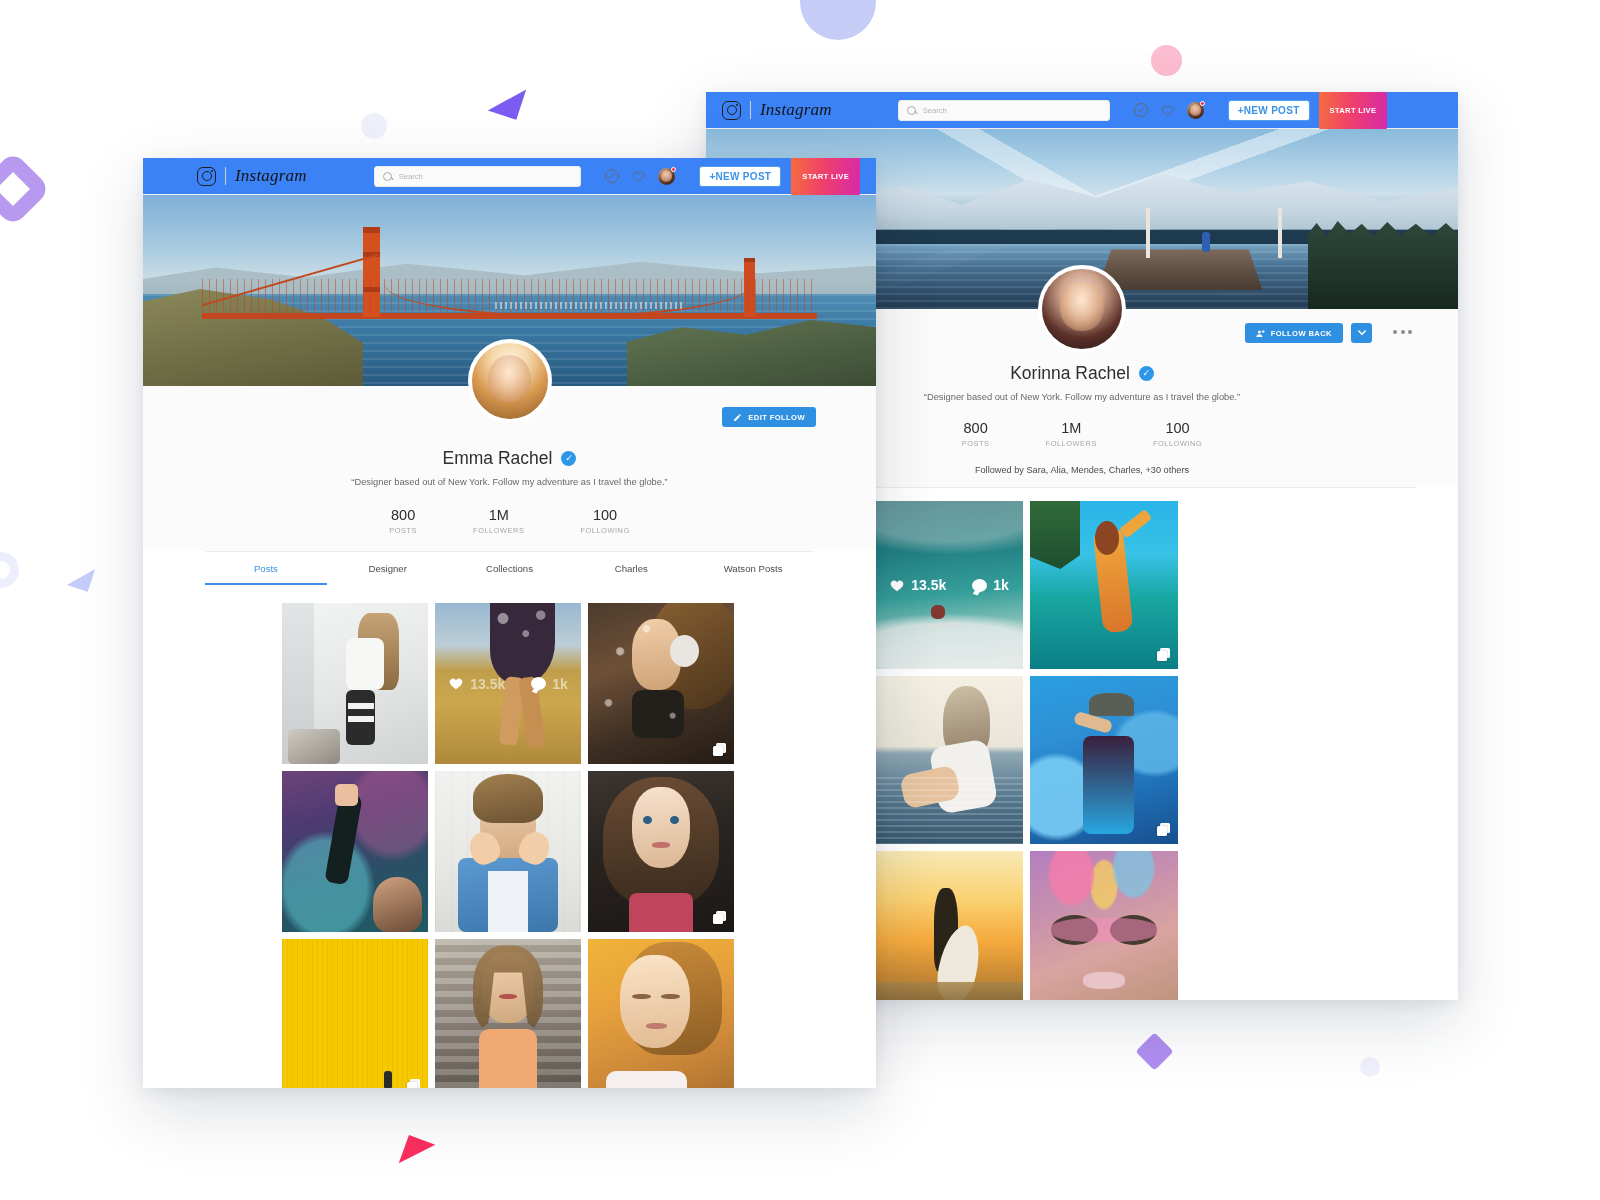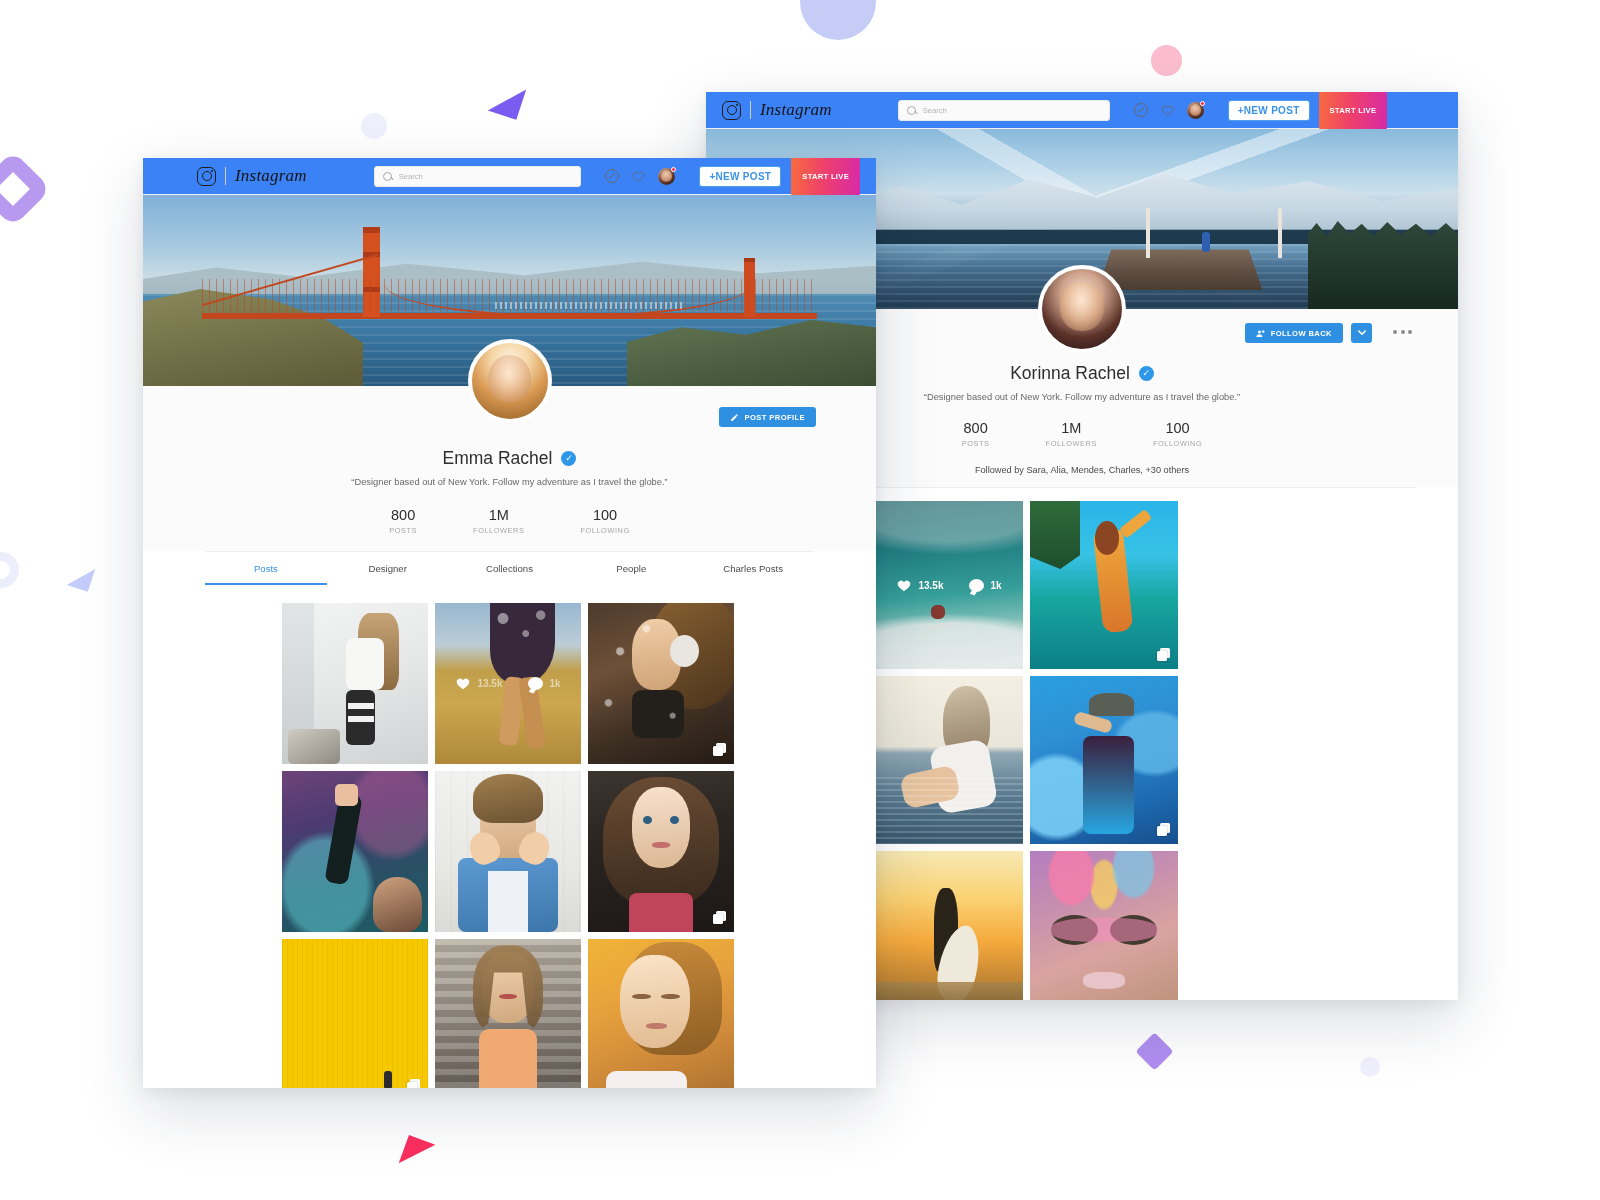--- a/index.html
+++ b/index.html
@@ -319,21 +319,21 @@
     border-radius: 1.5px;
   }
   .multi i.back { width: 10px; height: 10px; right: 0; top: 0; }
   .multi i.front { width: 10px; height: 10px; left: 0; bottom: 0; box-shadow: 0 0 0 1.4px rgba(0,0,0,.08); }
 
   .overlay {
     position: absolute; inset: 0;
     display: flex; align-items: center; justify-content: center;
     gap: 26px;
     color: #fff;
-    font-size: 10px;
+    font-size: 14px;
     font-weight: bold;
   }
   .ov-item { display: flex; align-items: center; gap: 6px; }
   .ov-heart { width: 16px; height: 15px; }
   .ov-bub {
     width: 15px; height: 13px;
     background: #fff;
     border-radius: 50%;
     position: relative;
   }
@@ -641,21 +641,21 @@
     <div style="position:absolute;left:48%;top:56%;width:26%;height:7px;background:repeating-linear-gradient(90deg,rgba(230,236,240,.55) 0 2px,transparent 2px 5px);"></div>
   </div>
 
   <div class="profile" style="padding-top:62px;padding-bottom:16px;">
     <div class="pfp pfp-a" style="width:84px;height:84px;top:-47px;"></div>
 
     <div class="btn-edit" style="right:60px;top:21px;">
       <svg width="9" height="9" viewBox="0 0 24 24">
           <path d="M3 17.2V21h3.8L18 9.8 14.2 6 3 17.2zM20.7 7.1c.4-.4.4-1 0-1.4l-2.4-2.4c-.4-.4-1-.4-1.4 0l-1.8 1.8L18.9 8.9l1.8-1.8z" fill="#fff"></path>
         </svg>
-      <span>POST PROFILE</span>
+      <span>EDIT FOLLOW</span>
     </div>
 
     <div class="pname">
       <span>Emma Rachel</span>
       <span class="verified">✓</span>
     </div>
     <div class="bio">“Designer based out of New York. Follow my adventure as I travel the globe.”</div>
 
     <div class="stats" style="margin-top:20px;">
       <div>
@@ -670,22 +670,22 @@
         <div class="stat-num">100</div>
         <div class="stat-lbl">FOLLOWING</div>
       </div>
     </div>
   </div>
 
   <div class="tabs" style="margin:0 62px;">
     <div class="tab active">Posts</div>
     <div class="tab">Designer</div>
     <div class="tab">Collections</div>
-    <div class="tab">People</div>
-    <div class="tab">Charles Posts</div>
+    <div class="tab">Charles</div>
+    <div class="tab">Watson Posts</div>
   </div>
 
   <div class="grid" style="grid-template-columns:repeat(3,146px);grid-auto-rows:161px;padding:19px 0 0 139px;">
 
     <div class="cell">
       <div class="ph" style="background:linear-gradient(160deg,#f3f4f4 0%,#e6e8e8 48%,#cfd2d2 100%);"></div>
       <div style="position:absolute;left:0;top:0;width:22%;height:100%;background:linear-gradient(180deg,#e2e5e6,#c9cdcd);"></div>
       <div style="position:absolute;left:52%;top:6%;width:28%;height:48%;border-radius:28% 28% 20% 20%;background:linear-gradient(180deg,#c6a477,#8a6a40);"></div>
       <div style="position:absolute;left:44%;top:22%;width:26%;height:32%;border-radius:8px;background:#f7f7f6;"></div>
       <div style="position:absolute;left:44%;top:54%;width:20%;height:34%;background:#2b2b2b;border-radius:6px;"></div>

